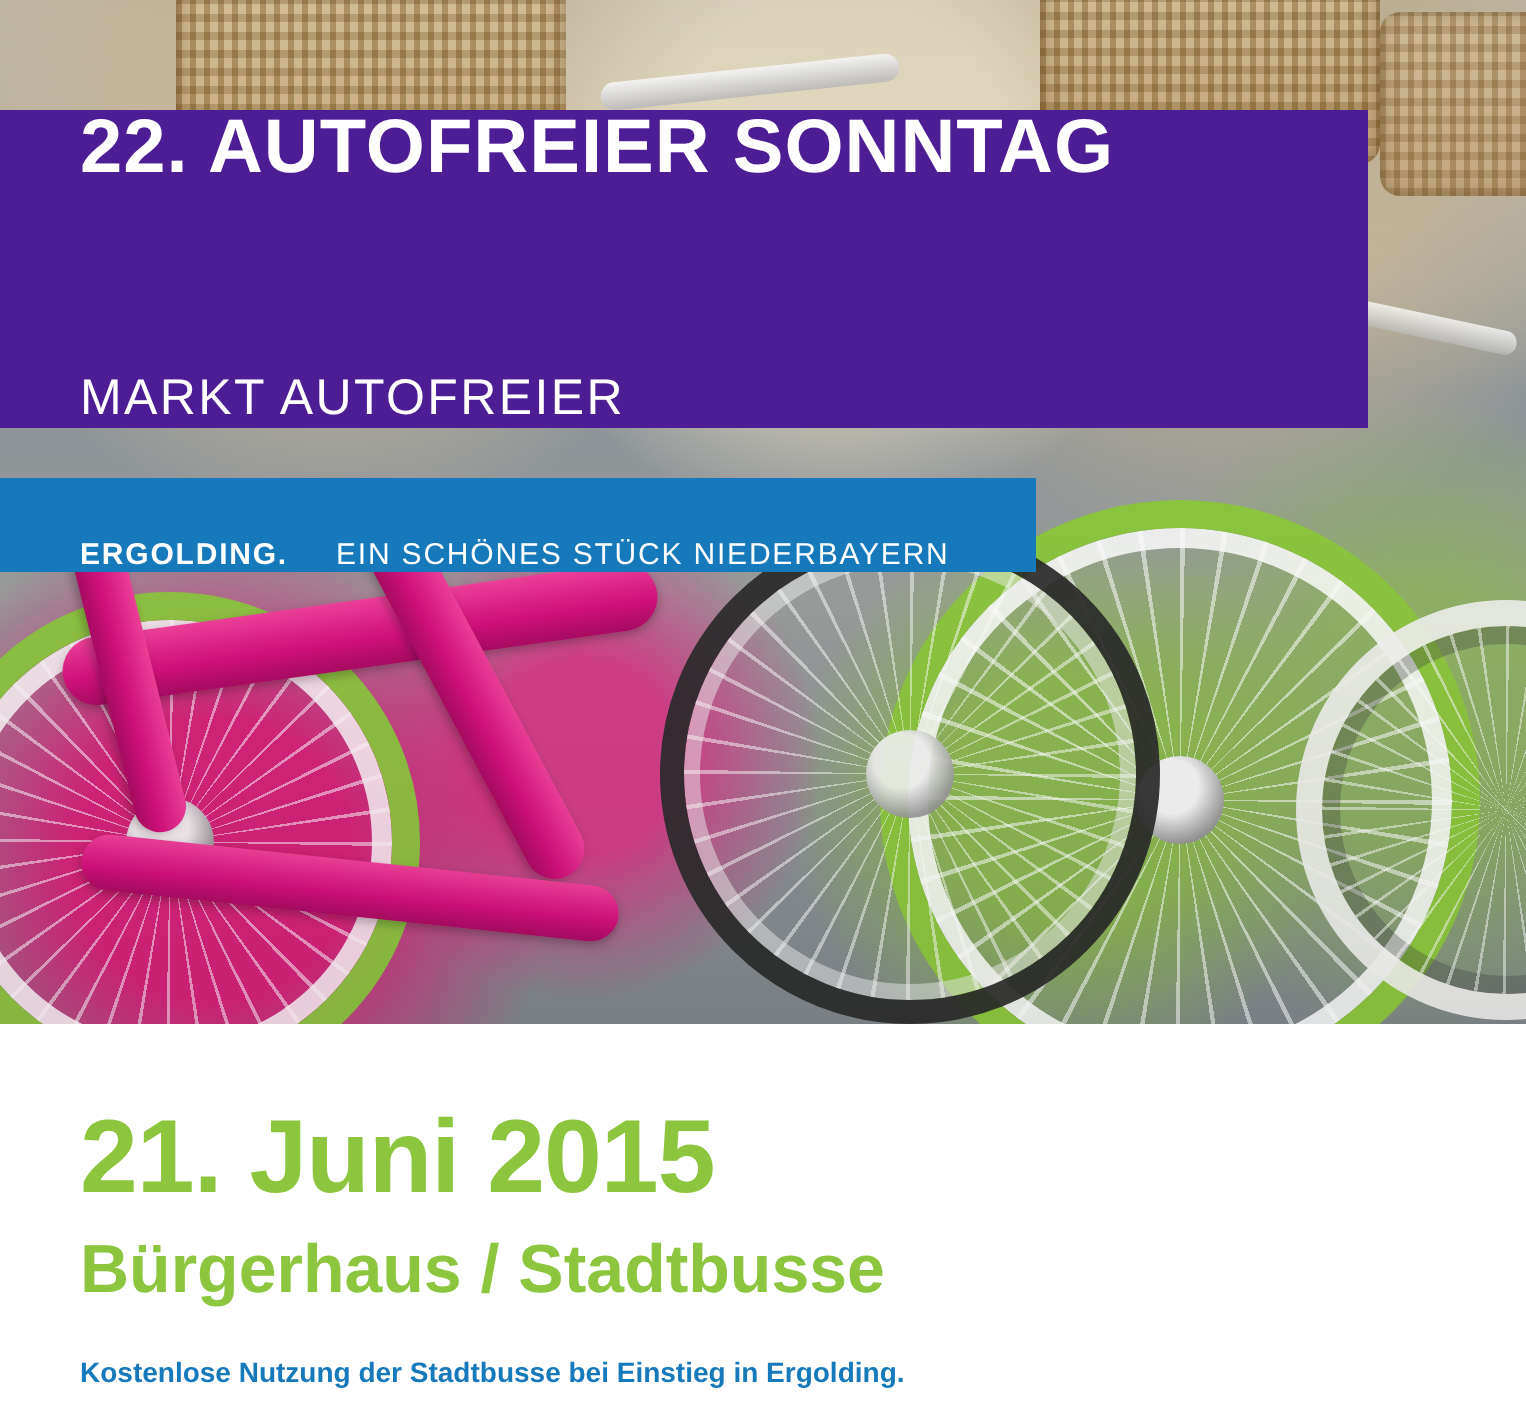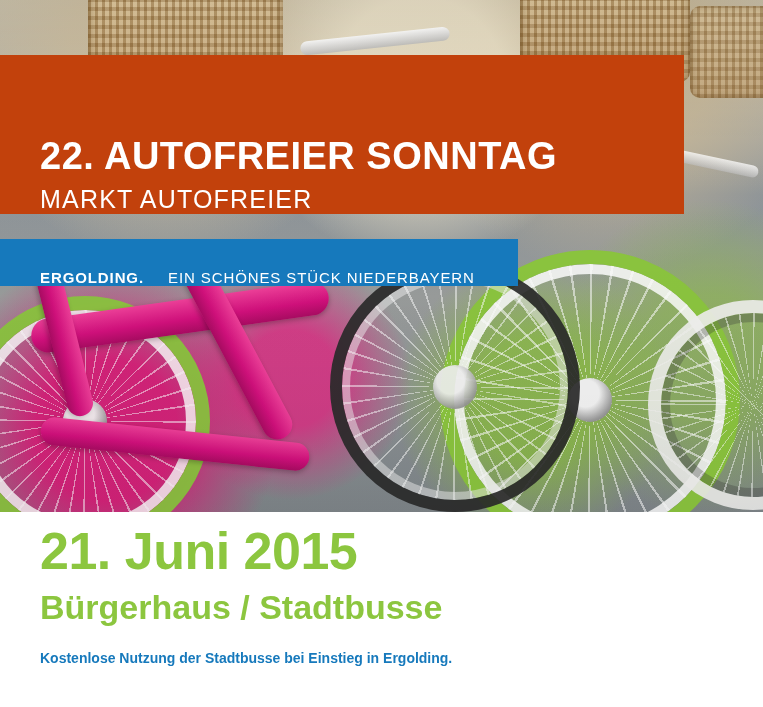--- a/index.html
+++ b/index.html
@@ -116,24 +116,24 @@
       linear-gradient(180deg, rgba(0,0,0,0.06) 0%, rgba(0,0,0,0) 28%, rgba(0,0,0,0.05) 100%);
   }
 
   
   .headline-band {
     position: absolute;
     left: 0;
     top: 55px;
     width: 684px;
     height: 159px;
-    background: #c2410c;
+    background: #4c1d95;
     display: flex;
     flex-direction: column;
-    justify-content: flex-end;
+    justify-content: space-between;
     padding-left: 40px;
     box-sizing: border-box;
   }
   .headline-main {
     color: #ffffff;
     font-size: 38px;
     font-weight: bold;
     letter-spacing: 0.5px;
     line-height: 1.05;
     white-space: nowrap;
@@ -183,21 +183,21 @@
     top: 512px;
     width: 763px;
     padding: 0 0 0 40px;
     box-sizing: border-box;
   }
   .date {
     color: #8cc63f;
     font-size: 52px;
     font-weight: bold;
     letter-spacing: -0.5px;
-    margin-top: 12px;
+    margin-top: 40px;
     line-height: 1.05;
     white-space: nowrap;
   }
   .venue {
     color: #8cc63f;
     font-size: 34px;
     font-weight: bold;
     margin-top: 10px;
     line-height: 1.1;
     white-space: nowrap;

